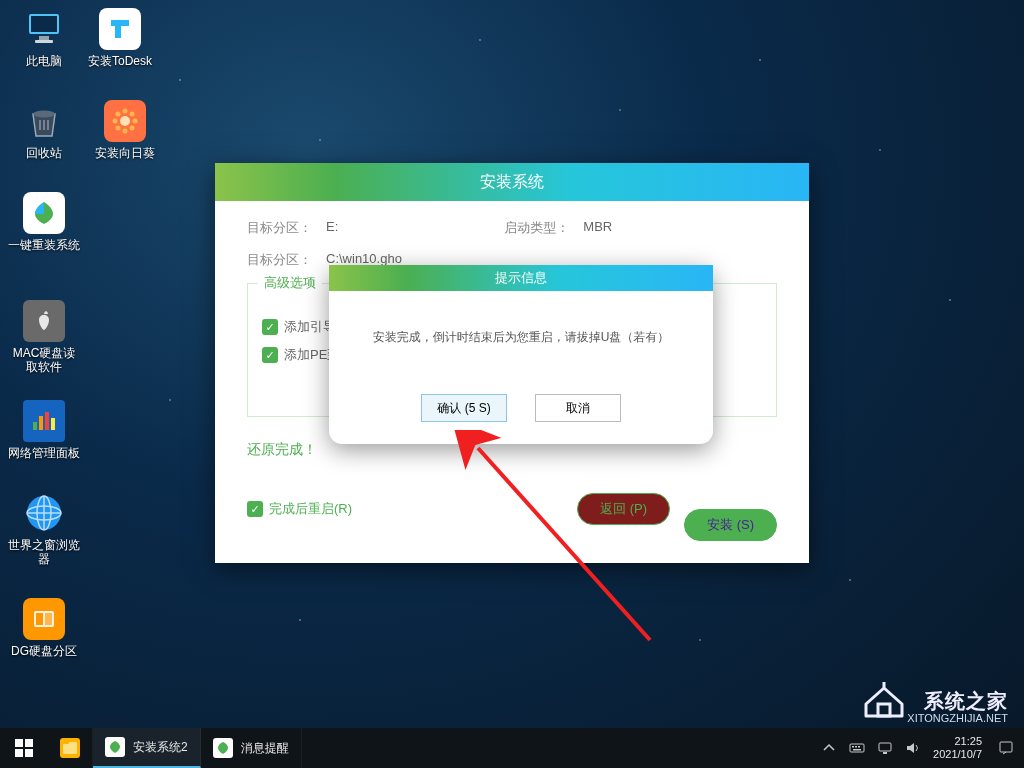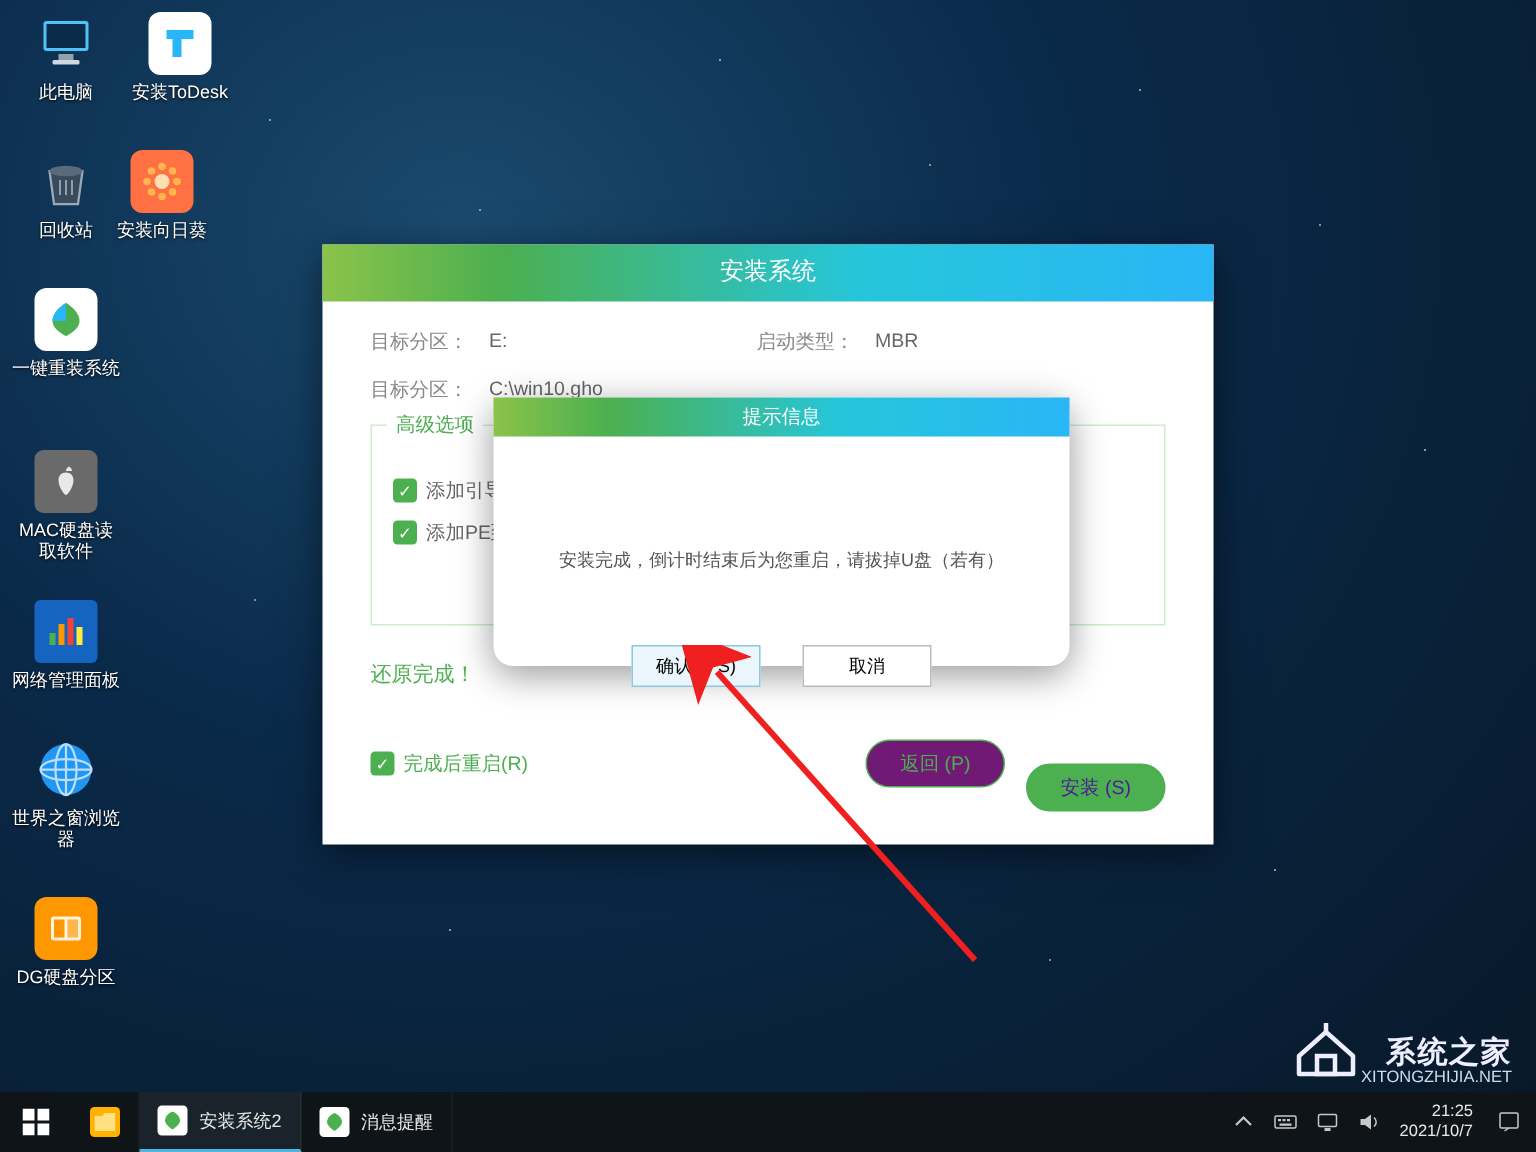--- a/index.html
+++ b/index.html
@@ -46,33 +46,33 @@
 .row { display: flex; gap: 8px; margin-bottom: 14px; }
 .row .lbl { color: #888; }
 .row .val { color: #666; margin-left: 6px; }
 .row .sp { width: 150px; }
 .adv-box { border: 1px solid #cfeccf; padding: 24px 14px 42px; position: relative; margin-top: 4px; }
 .adv-title { position: absolute; top: -10px; left: 10px; background: #fff; padding: 0 6px; color: #4caf50; font-size: 13px; }
 .chk { display: flex; align-items: center; gap: 6px; margin: 10px 0; color: #666; font-size: 13px; }
 .chk .box { width: 16px; height: 16px; background: #4caf50; border-radius: 3px; display: flex; align-items: center; justify-content: center; color: #fff; font-size: 11px; }
 .footer { display: flex; align-items: center; gap: 14px; margin-top: 18px; }
 .restore-done { color: #4caf50; font-size: 14px; font-weight: 500; margin-bottom: 6px; }
-.btn-pill { border: 1.5px solid #4caf50; color: #4caf50; background: #701a75; border-radius: 18px; padding: 6px 22px; font-size: 13px; cursor: pointer; }
+.btn-pill { border: 1.5px solid #4caf50; color: #4caf50; background: #7f1d1d; border-radius: 18px; padding: 6px 22px; font-size: 13px; cursor: pointer; }
 .btn-pill.primary { background: #4caf50; color: #4c1d95; margin-top: 32px; }
 
 
 .modal {
   position: absolute; left: 329px; top: 265px; width: 384px; height: 179px;
   background: #fff; box-shadow: 0 6px 24px rgba(0,0,0,.4); border-radius: 13px;
 }
 .modal .mtitle {
   height: 26px; line-height: 26px; text-align: center; color: #fff; font-size: 13px;
   background: linear-gradient(90deg, #8bc34a 0%, #4caf50 20%, #26c6da 60%, #29b6f6 100%);
 }
-.modal .mbody { padding: 38px 20px 18px; text-align: center; color: #555; font-size: 12px; margin-top: 36px; }
+.modal .mbody { padding: 38px 20px 18px; text-align: center; color: #555; font-size: 12px; }
 .modal .mbtns { display: flex; justify-content: center; gap: 28px; margin-top: 48px; }
 .mbtn { width: 86px; height: 28px; border: 1px solid #bbb; background: #fff; font-size: 12px; color: #000000; cursor: pointer; }
 .mbtn.confirm { border-color: #8cc9e0; background: #eaf6fb; }
 
 
 .arrow { position: absolute; left: 420px; top: 430px; pointer-events: none; }
 
 
 .watermark { position: absolute; right: 16px; bottom: 48px; color: #eef; display: flex; align-items: center; gap: 18px; }
 .watermark .hs { font-size: 20px; font-weight: 600; letter-spacing: 1px; }
@@ -169,21 +169,21 @@
   </div>
 
   <div class="dicon" style="left:84px;top:8px">
     <div class="ic" style="background:#fff;border-radius:8px">
         <svg width="30" height="30" viewBox="0 0 30 30">
           <path d="M6 6 L24 6 L24 12 L16 12 L16 24 L10 24 L10 12 L6 12 Z" fill="#29b6f6"></path>
         </svg>
       </div>
     <div class="lbl">安装ToDesk</div>
   </div>
-  <div class="dicon" style="left:72px;top:100px">
+  <div class="dicon" style="left:89px;top:100px">
     <div class="ic" style="background:#ff7043;border-radius:8px">
         <svg width="30" height="30" viewBox="0 0 30 30">
           <circle cx="15" cy="15" r="5" fill="#ffe0b2"></circle>
           <g fill="#ffb74d">
             <circle cx="15" cy="5" r="2.5"></circle>
             <circle cx="15" cy="25" r="2.5"></circle>
             <circle cx="5" cy="15" r="2.5"></circle>
             <circle cx="25" cy="15" r="2.5"></circle>
             <circle cx="8" cy="8" r="2.5"></circle>
             <circle cx="22" cy="8" r="2.5"></circle>

